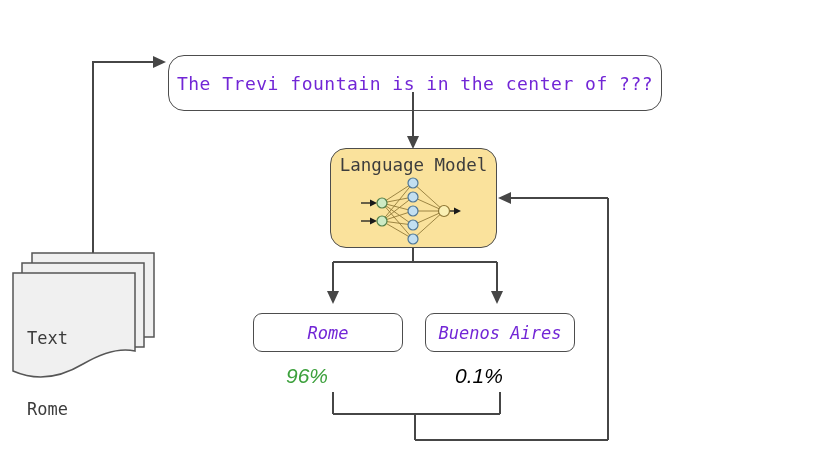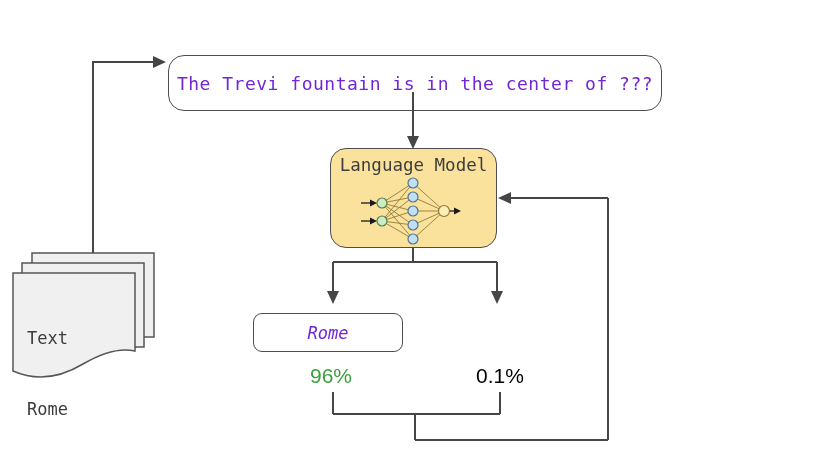--- a/index.html
+++ b/index.html
@@ -61,24 +61,25 @@
     font-size: 17px;
     color: #7226D6;
     font-style: italic;
   }
   .out-box.rome { left: 253px; top: 313px; }
   .out-box.ba   { left: 425px; top: 313px; }
   .prob {
     position: absolute;
     width: 90px;
     top: 364px;
-    text-align: center;
+    text-align: left;
     font-family: "Liberation Sans", sans-serif;
     font-size: 21px;
     font-weight: 400;
+    font-style: italic;
   }
   .prob.green { left: 286px; color: #3CA03C; }
   .prob.red   { left: 455px; color: #000000; }
   .corpus-label {
     position: absolute;
     left: 27px; top: 280px;
     font-size: 17px;
     line-height: 23.5px;
     color: #3C3C3C;
     white-space: pre;
@@ -94,20 +95,23 @@
   </div>
 
   <div class="box lm-box">
     <div class="lm-label">Language Model</div>
   </div>
 
   <div class="box out-box rome">
     <span>Rome</span>
   </div>
 
+  <div class="box out-box ba">
+    <span>Buenos Aires</span>
+  </div>
 
   <svg class="layer" viewBox="0 0 828 466" xmlns="http://www.w3.org/2000/svg">
 
     <g stroke="#464646" stroke-width="2" fill="none">
       <path d="M 93,280 V 62 H 153"></path>
       <polygon points="166,62 153,56 153,68" fill="#464646" stroke="none"></polygon>
     </g>
 
     <g stroke="#464646" stroke-width="2" fill="none">
       <path d="M 413,92 V 136"></path>

